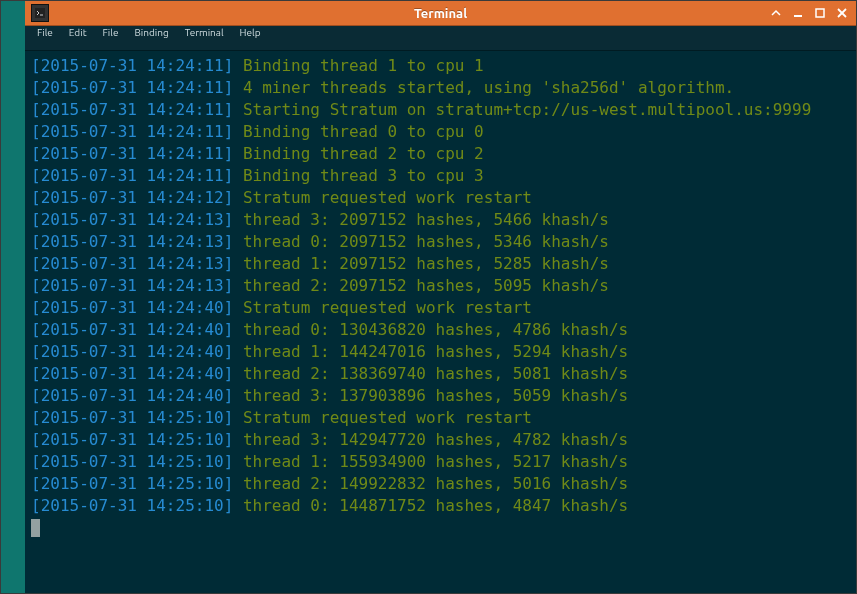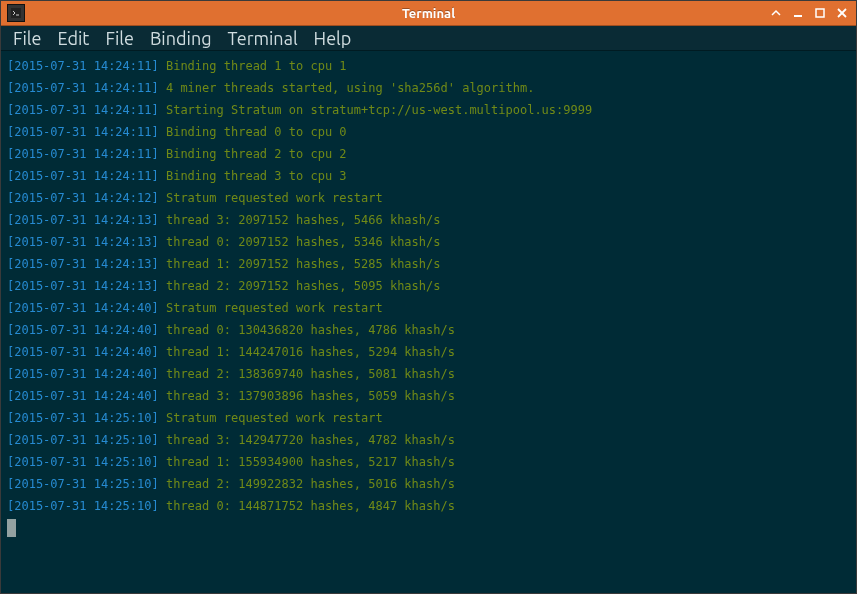--- a/index.html
+++ b/index.html
@@ -10,20 +10,21 @@
   }
   .window {
     width: 857px;
     height: 594px;
     background: #0f766e;
     box-sizing: border-box;
     border: 1px solid #3a3a3a;
     display: flex;
     flex-direction: column;
     box-shadow: 0 0 8px rgba(0,0,0,0.5);
+    padding-left: 24px;
   }
 
   
   .titlebar {
     background: #e07030;
     height: 24px;
     display: flex;
     align-items: center;
     color: #fff;
     font-size: 13px;
@@ -65,40 +66,39 @@
     justify-content: center;
     color: #fff;
   }
   .titlebar .win-btn svg { display:block; }
 
   
   .menubar {
     background: #0a2b35;
     height: 24px;
     display: flex;
-    align-items: center;
     padding: 0 6px;
     gap: 4px;
     color: #d0dde0;
-    font-size: 18px;
+    font-size: 10px;
     border-bottom: 1px solid #001b22;
   }
   .menubar .menu-item {
     padding: 1px 6px;
     cursor: default;
   }
 
   
   .terminal {
     flex: 1;
     background: #002b36;
     padding: 4px 6px;
     overflow: hidden;
     font-family: "DejaVu Sans Mono", "Ubuntu Mono", "Consolas", monospace;
-    font-size: 12px;
+    font-size: 16px;
     line-height: 22px;
     white-space: pre-wrap;
     color: #839496;
   }
   .terminal .line { }
   .terminal .ts { color: #268bd2; }
   .terminal .msg { color: #708a17; }
   .terminal .cursor {
     display: inline-block;
     width: 9px;

